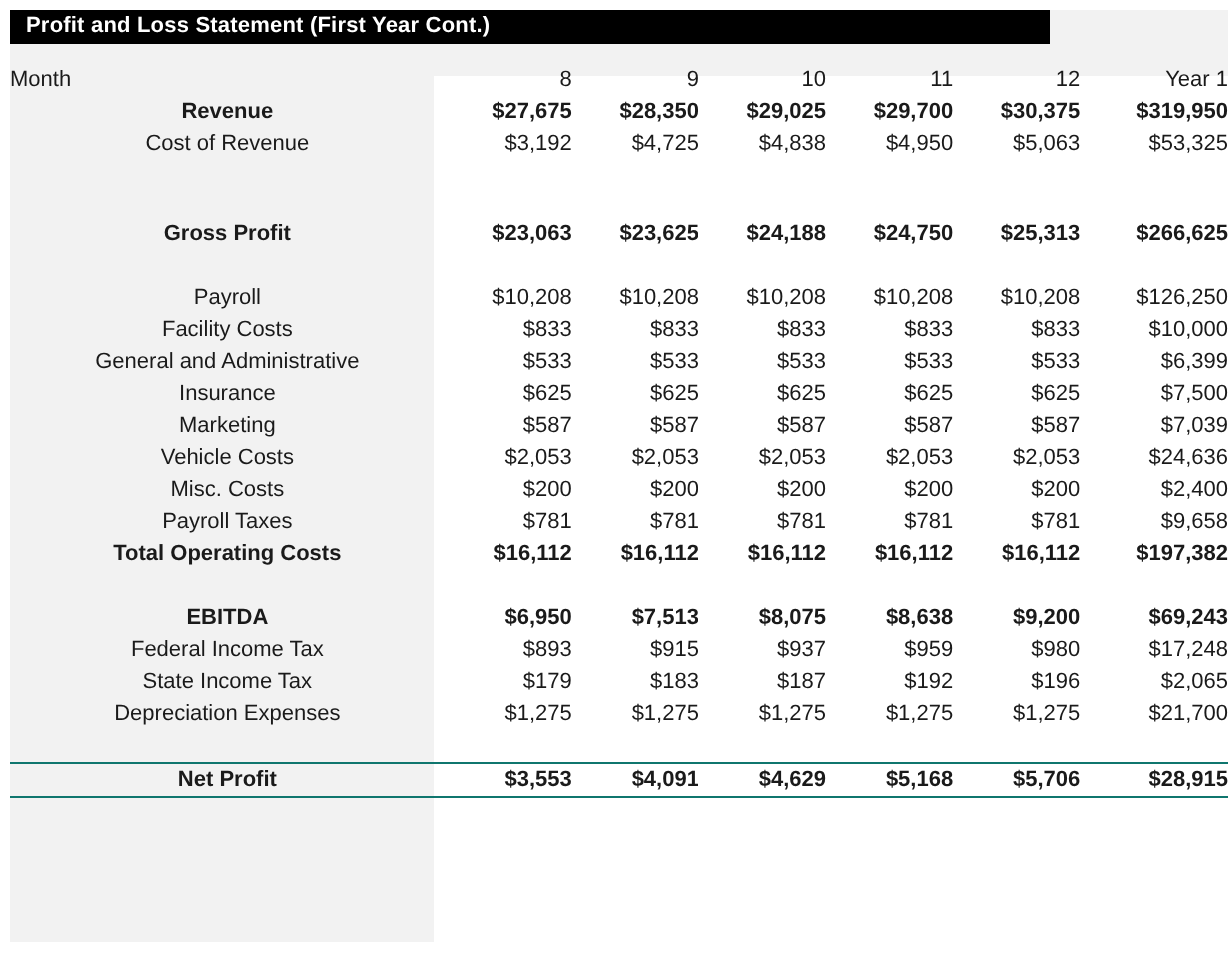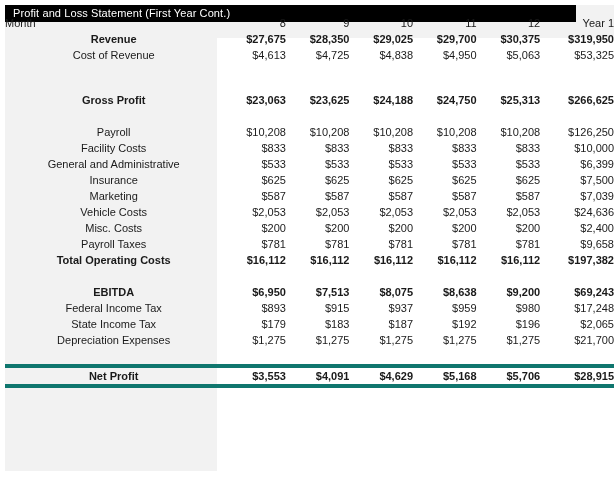--- a/index.html
+++ b/index.html
@@ -64,39 +64,39 @@
     width: 614px; height: 6px;
     background: #ffffff;
     z-index: 4;
   }
 
   
   .title-bar {
     position: absolute;
     left: 5px;
     top: 5px;
-    width: 571px;
+    width: 520px;
     height: 17px;
     background: #000000;
     color: #ffffff;
     font-size: 11px;
-    font-weight: normal;
+    font-weight: bold;
     line-height: 17px;
     padding-left: 8px;
     box-sizing: border-box;
     z-index: 5;
     white-space: nowrap;
     letter-spacing: 0.1px;
   }
 
   
   table.pl {
     position: absolute;
     left: 5px;
-    top: 15px;
+    top: 32px;
     width: 609px;
     border-collapse: collapse;
     z-index: 5;
     table-layout: fixed;
     font-size: 11px;
     color: #1a1a1a;
   }
   table.pl td, table.pl th {
     padding: 0;
     margin: 0;
@@ -130,21 +130,21 @@
   th.hnum {
     text-align: right;
     padding-right: 9px;
     box-sizing: border-box;
     font-weight: normal;
   }
 
   tr.bold td, tr.bold th { font-weight: bold; }
   tr.spacer td { height: 16px; }
   tr.spacer-tall td { height: 29px; }
-  tr.rule-bottom td { border-bottom: 4px solid #0f766e; }
+  tr.rule-bottom td { border-bottom: 1px solid #0f766e; }
 </style>
 </head>
 <body>
 
 <div id="statement">
 
   <div class="grey-panel"></div>
   <div class="white-field"></div>
   <div class="left-gutter"></div>
   <div class="top-gutter"></div>
@@ -180,21 +180,21 @@
         <td class="num">$27,675</td>
         <td class="num">$28,350</td>
         <td class="num">$29,025</td>
         <td class="num">$29,700</td>
         <td class="num">$30,375</td>
         <td class="num">$319,950</td>
       </tr>
 
       <tr>
         <td class="label">Cost of Revenue</td>
-        <td class="num">$4,613</td>
+        <td class="num">$3,192</td>
         <td class="num">$4,725</td>
         <td class="num">$4,838</td>
         <td class="num">$4,950</td>
         <td class="num">$5,063</td>
         <td class="num">$53,325</td>
       </tr>
 
       <tr class="spacer-tall">
         <td colspan="7"></td>
       </tr>

